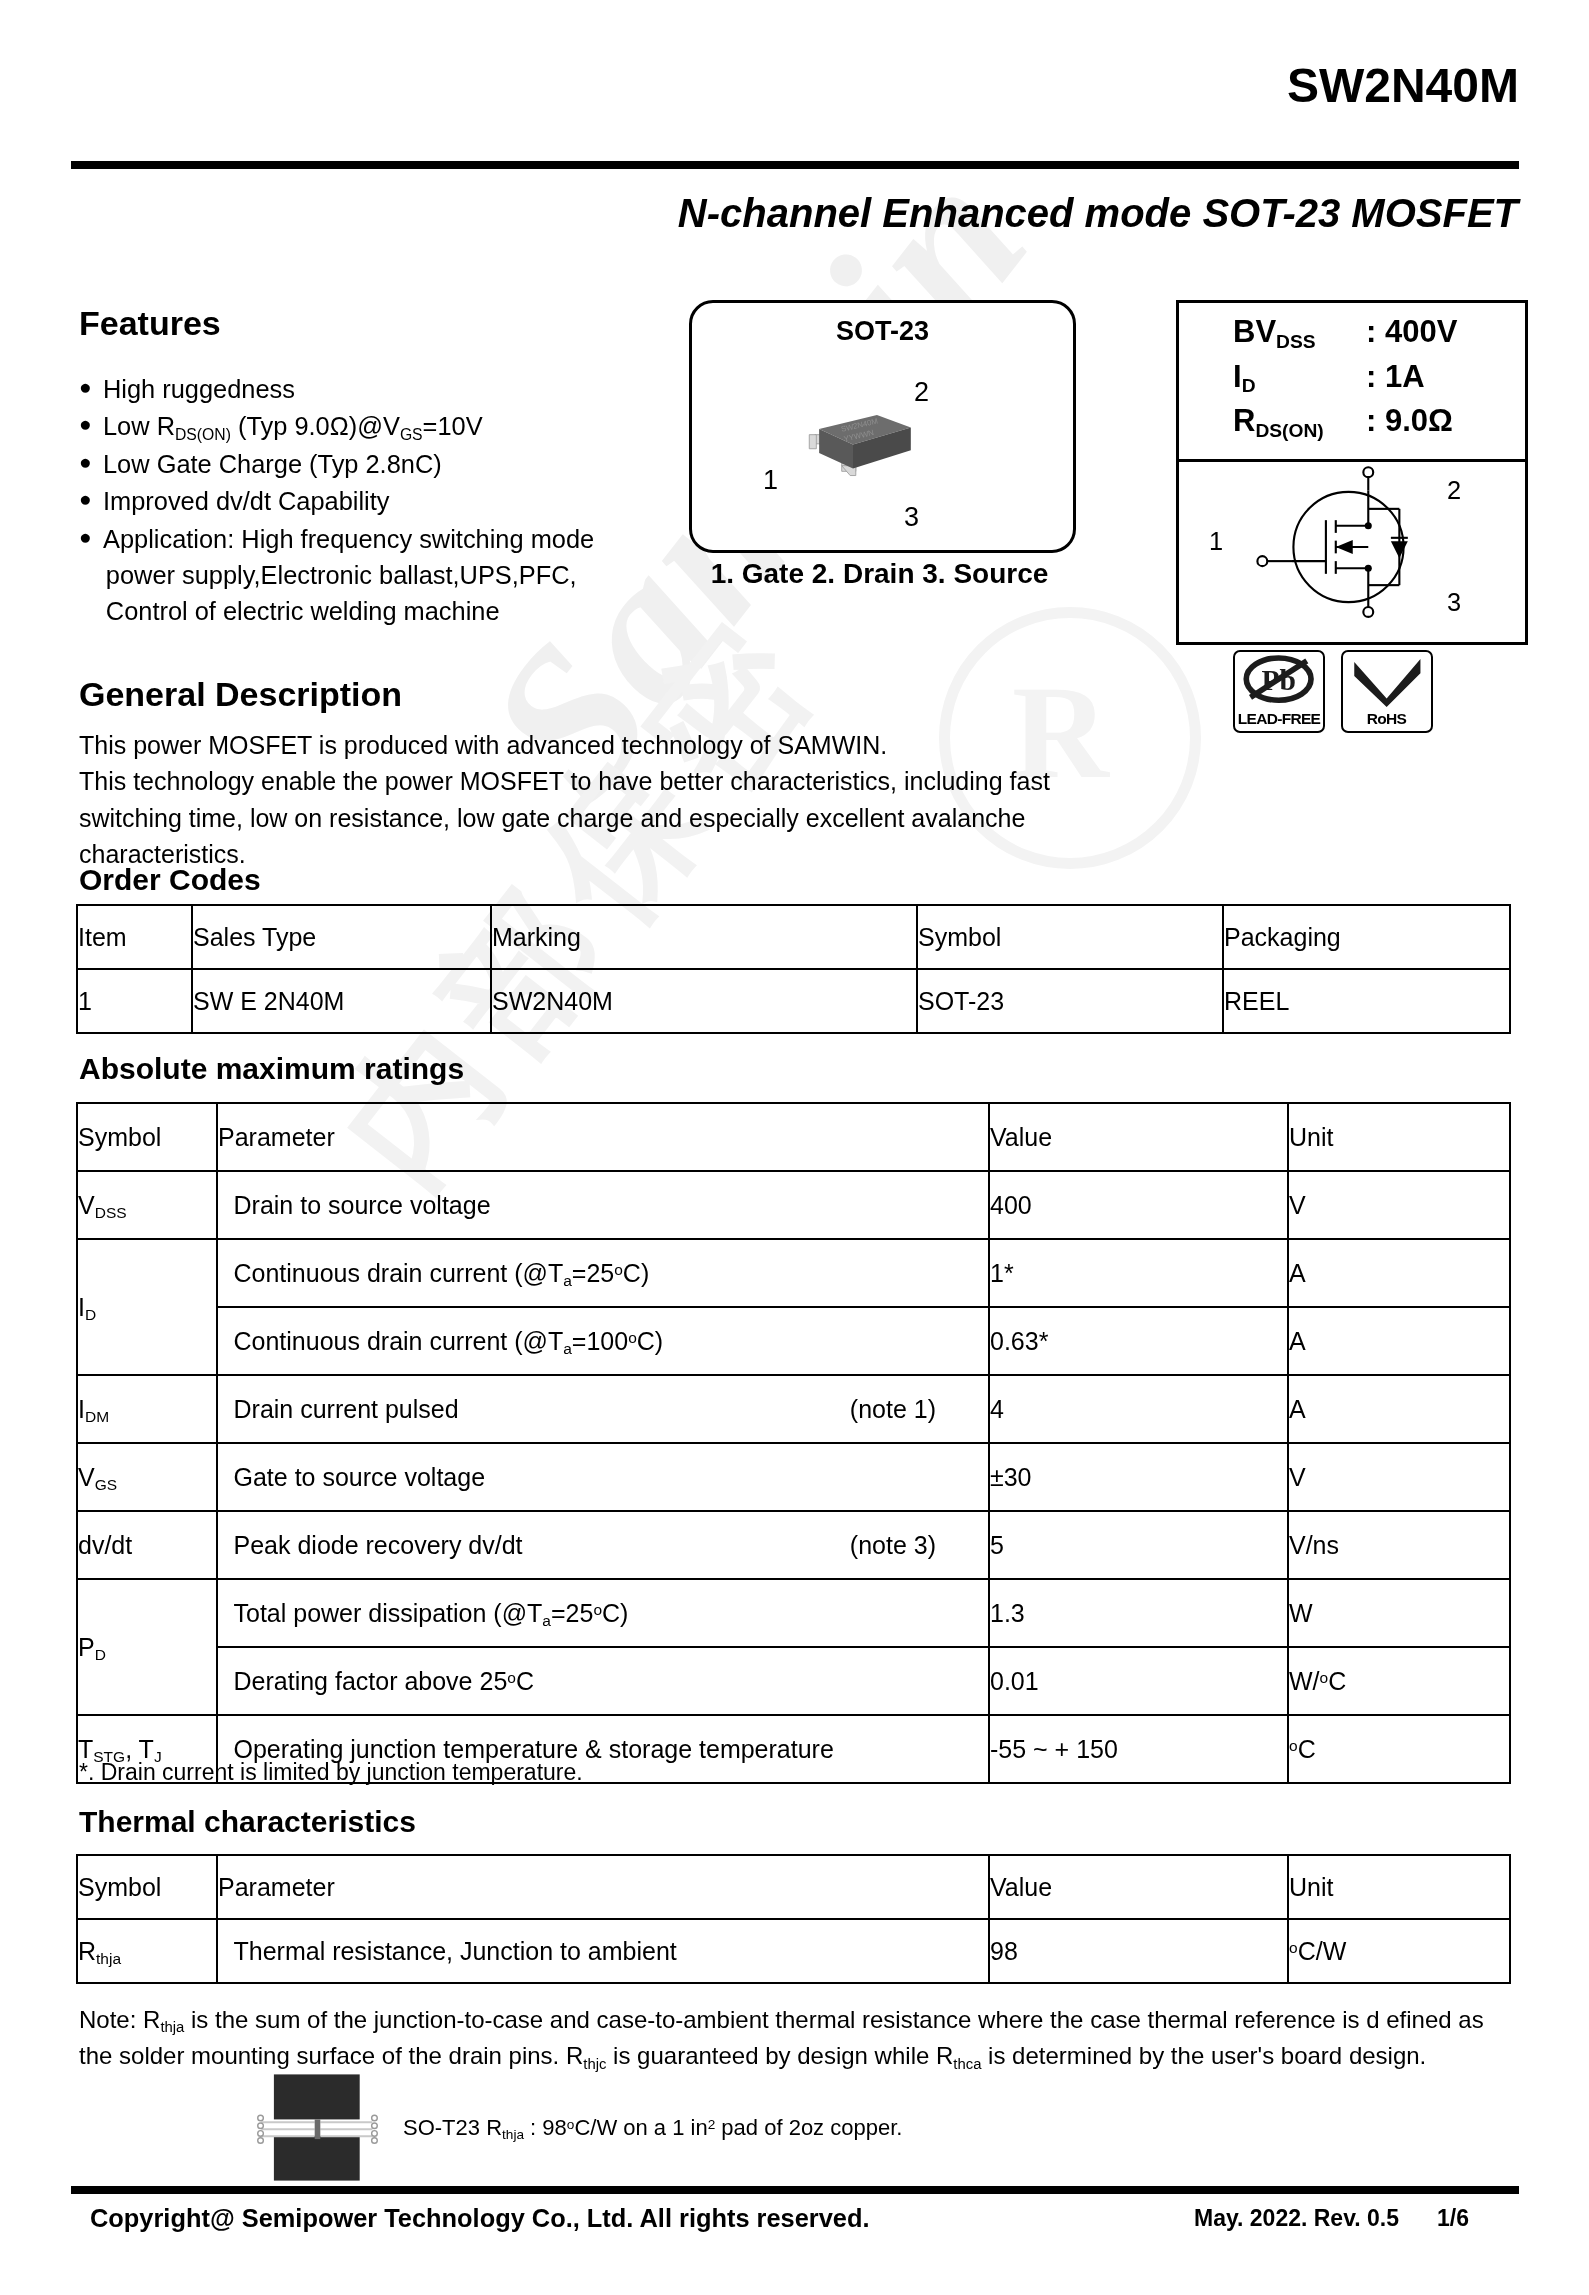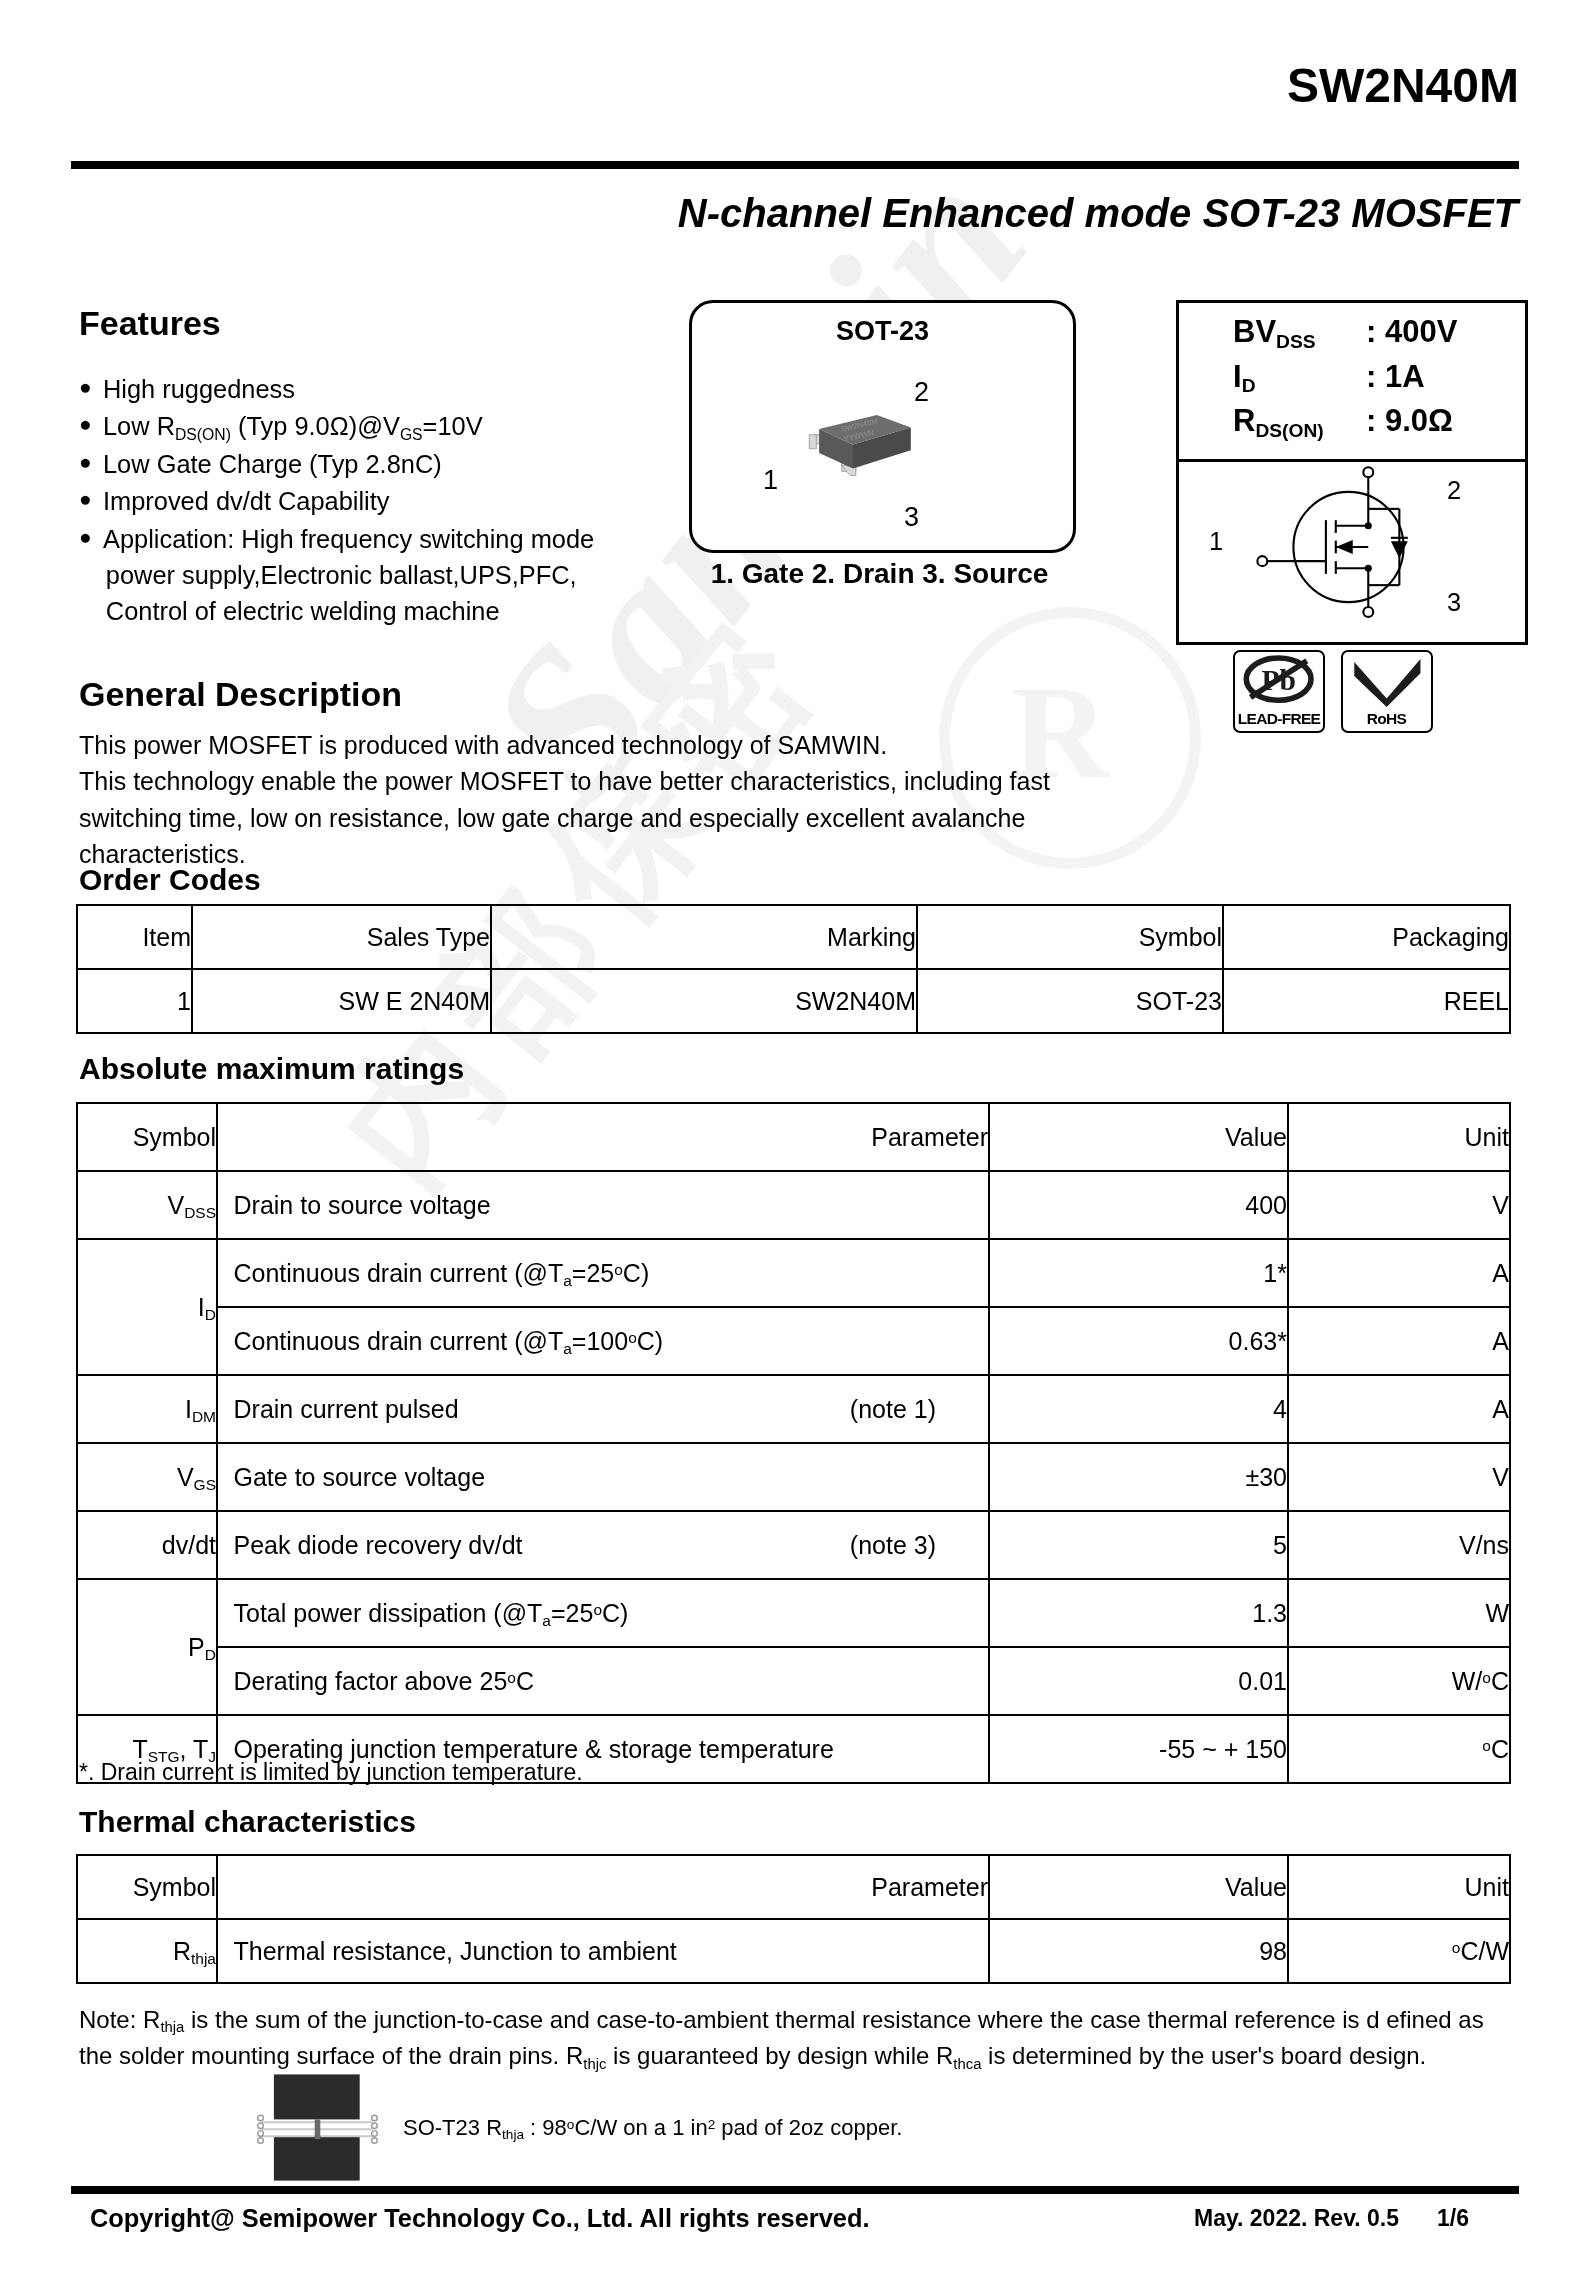--- a/index.html
+++ b/index.html
@@ -89,21 +89,21 @@
 
   
   #oc-title{position:absolute;left:79px;top:851px;z-index:3;font-size:30px;margin-top:12px;}
   #amr-title{position:absolute;left:79px;top:1052px;z-index:3;font-size:30px;}
   #tc-title{position:absolute;left:79px;top:1805px;z-index:3;font-size:30px;}
 
   
   table{border-collapse:collapse;position:absolute;z-index:3;background:transparent;
         font-size:25px;}
   table td,table th{border:2.1px solid #000;padding:0;font-weight:normal;
-        text-align:right;vertical-align:middle;}
+        text-align:left;vertical-align:middle;}
   #order-table{left:76px;top:904px;width:1435px;}
   #order-table td{height:62px;}
   #amr-table{left:76px;top:1102px;width:1435px;}
   #amr-table td{height:66px;}
   #thermal-table{left:76px;top:1854px;width:1435px;}
   #thermal-table td{height:62px;}
   td.pl{text-align:left;padding-left:15.5px;}
   .note-inline{float:right;padding-right:52px;}
 
   .star-note{position:absolute;left:79px;top:1759px;z-index:3;font-size:23px;}

